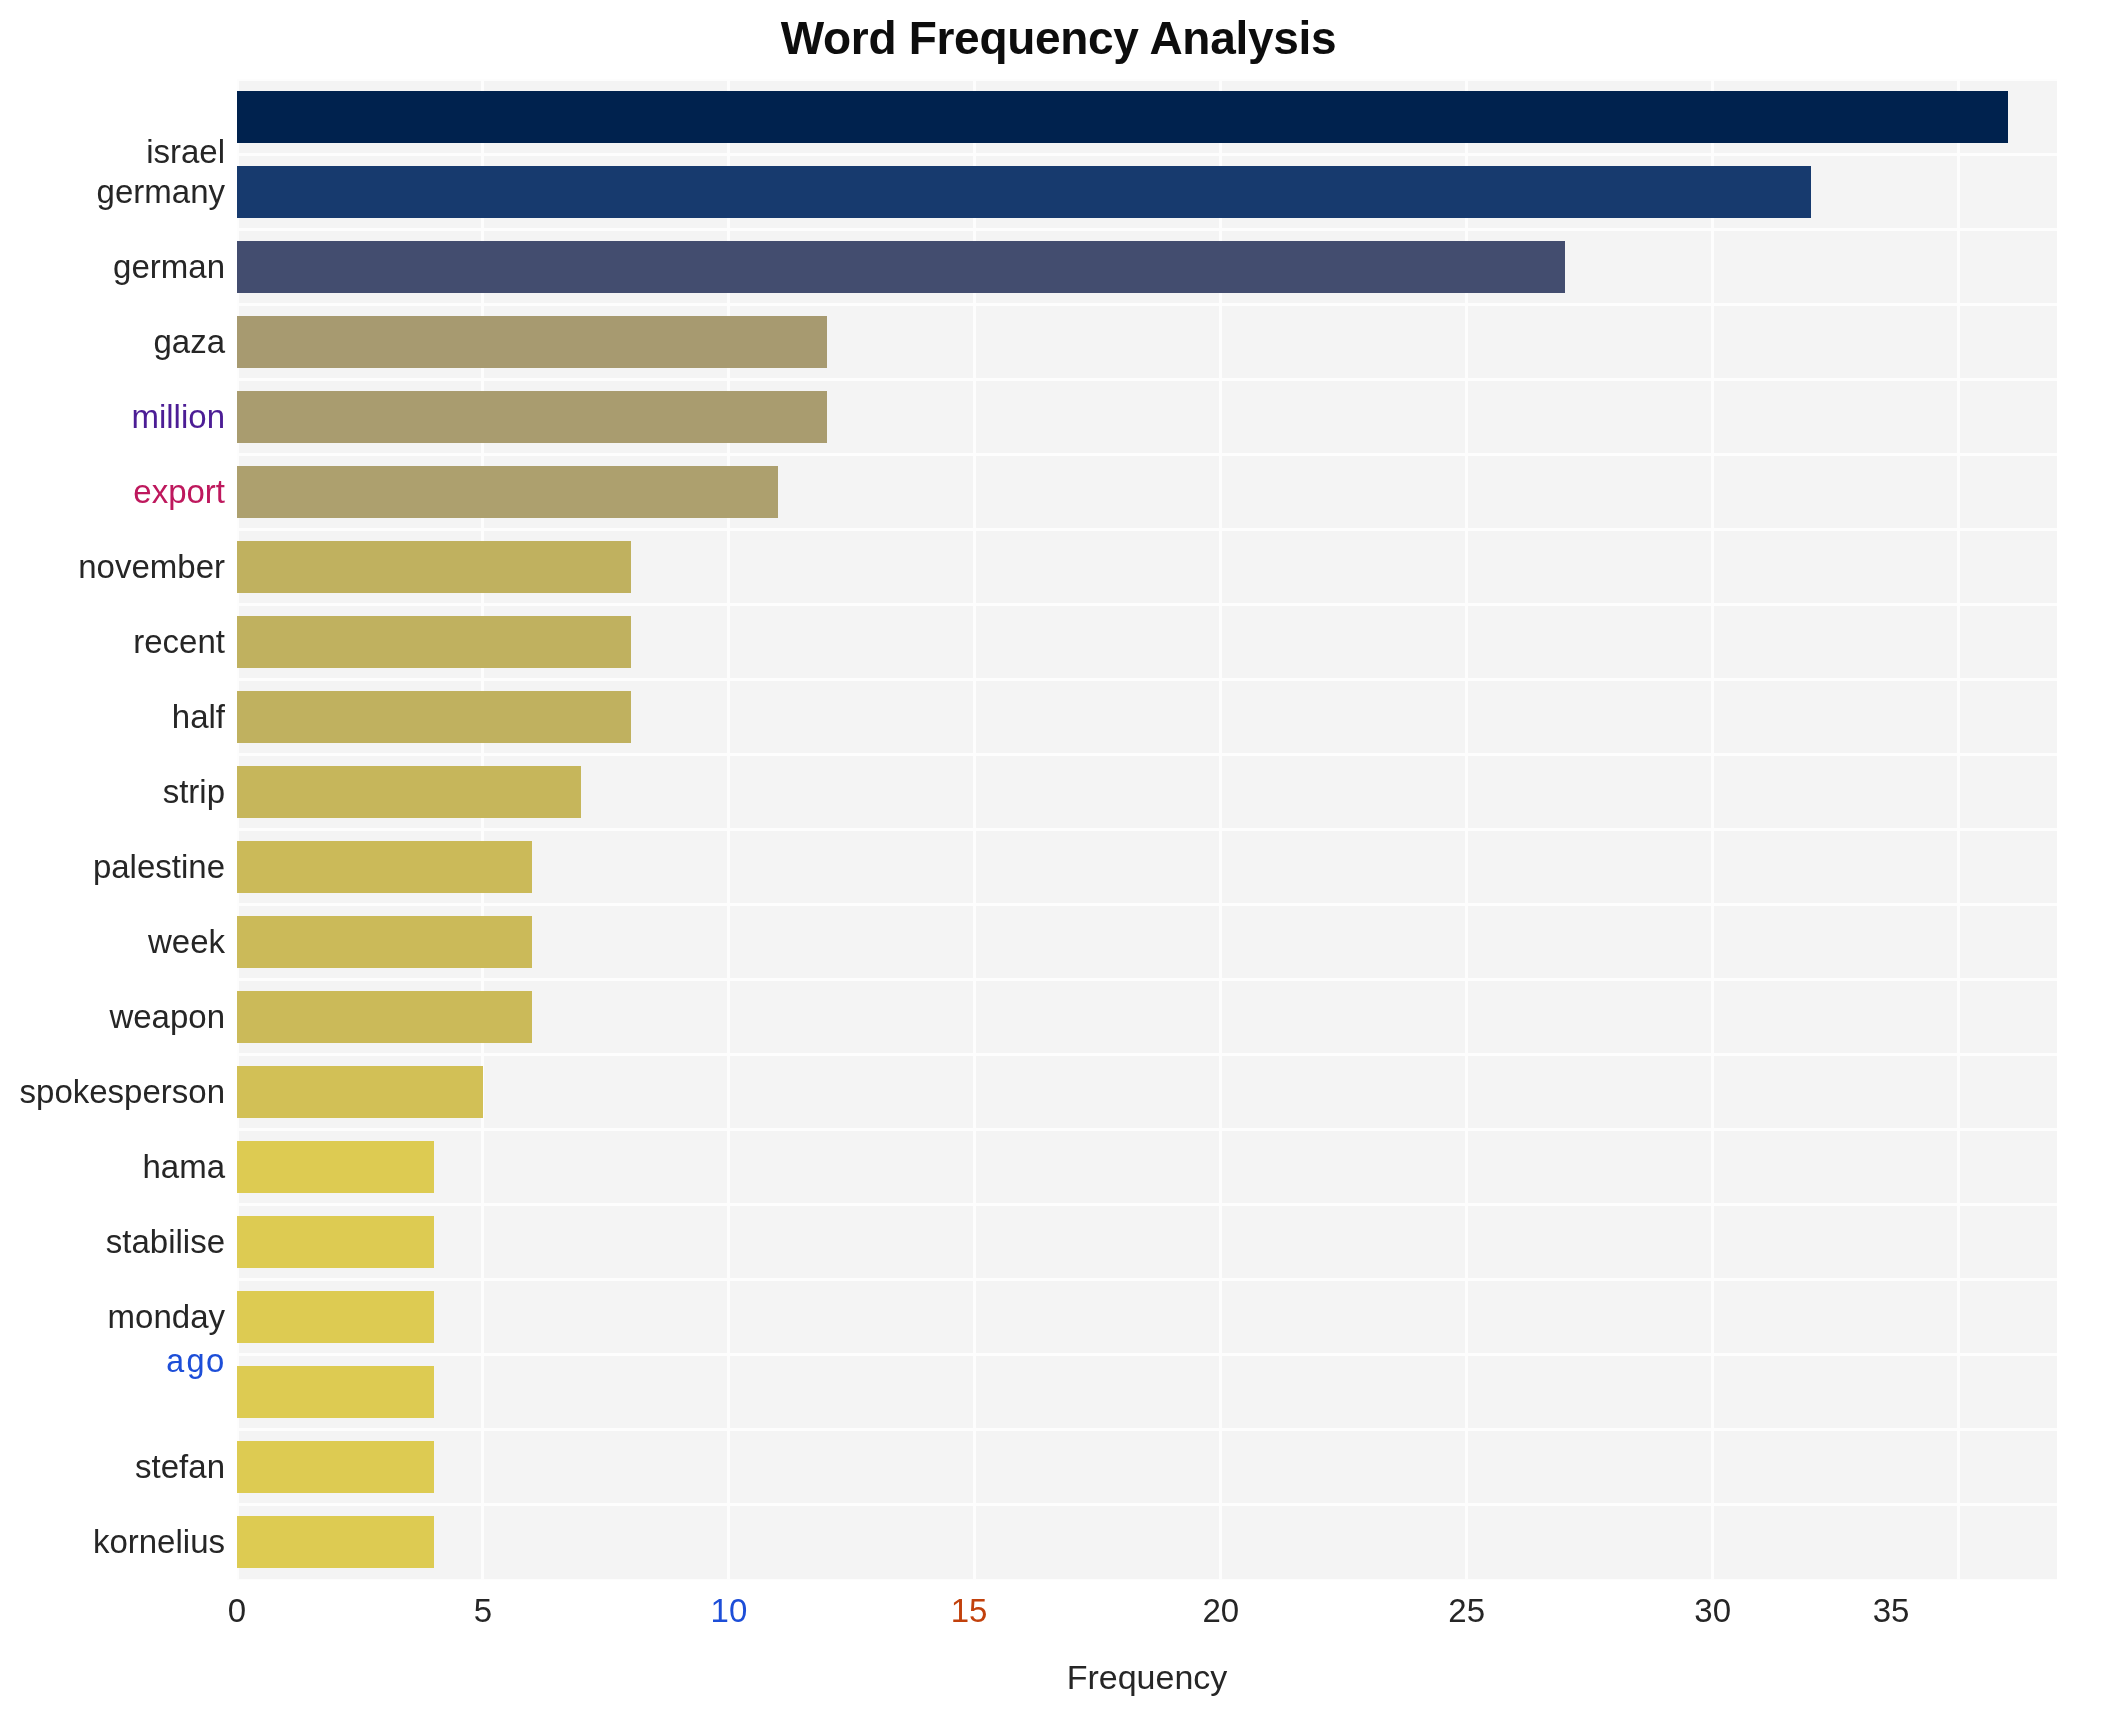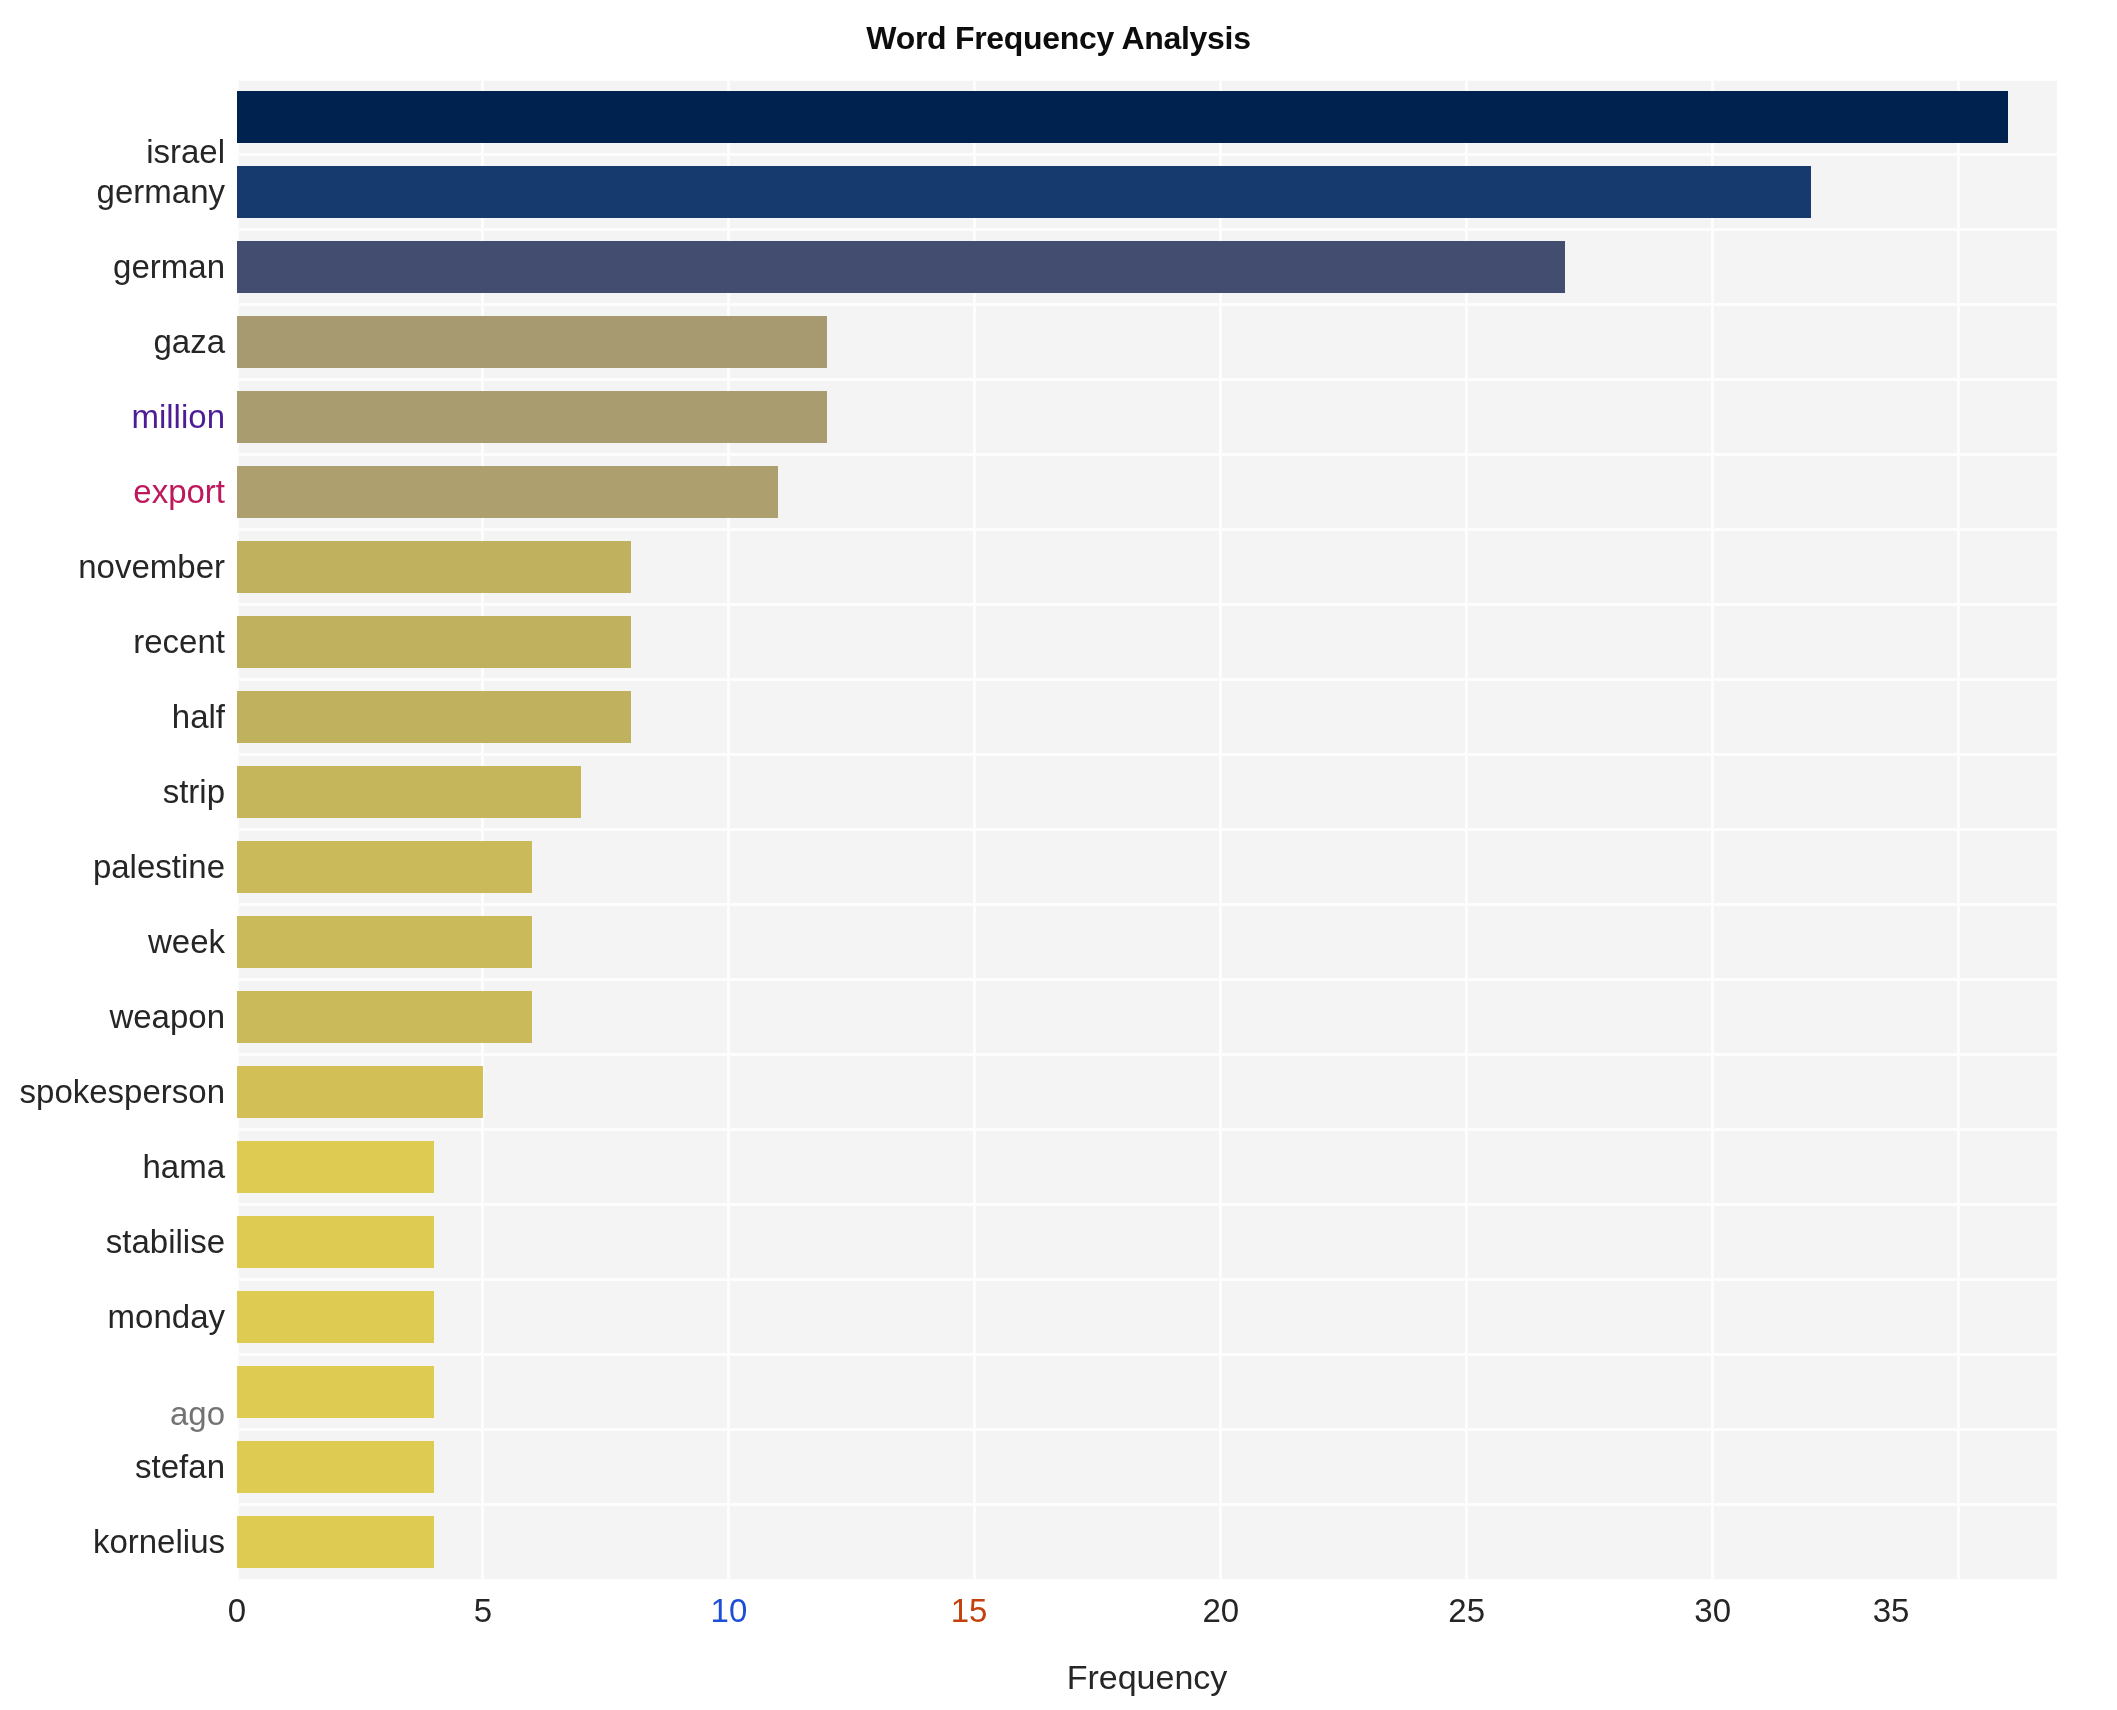--- a/index.html
+++ b/index.html
@@ -21,21 +21,21 @@
     background: #ffffff;
   }
 
   
   #chart-title {
     position: absolute;
     top: 8px;
     left: 0;
     width: 2117px;
     text-align: center;
-    font-size: 32px;
+    font-size: 46px;
     font-weight: bold;
     color: #0d0d0d;
     letter-spacing: -0.3px;
     line-height: 60px;
     white-space: nowrap;
   }
 
   
   #plot-area {
     position: absolute;
@@ -197,21 +197,21 @@
       <div class="ylabel" style="top: 543.875px; color: rgb(38, 38, 38);">recent</div>
       <div class="ylabel" style="top: 618.925px; color: rgb(38, 38, 38);">half</div>
       <div class="ylabel" style="top: 693.975px; color: rgb(38, 38, 38);">strip</div>
       <div class="ylabel" style="top: 769.025px; color: rgb(38, 38, 38);">palestine</div>
       <div class="ylabel" style="top: 844.075px; color: rgb(38, 38, 38);">week</div>
       <div class="ylabel" style="top: 919.125px; color: rgb(38, 38, 38);">weapon</div>
       <div class="ylabel" style="top: 994.175px; color: rgb(38, 38, 38);">spokesperson</div>
       <div class="ylabel" style="top: 1069.22px; color: rgb(38, 38, 38);">hama</div>
       <div class="ylabel" style="top: 1144.28px; color: rgb(38, 38, 38);">stabilise</div>
       <div class="ylabel" style="top: 1219.33px; color: rgb(38, 38, 38);">monday</div>
-      <div class="ylabel" style="top: 1316px; color: #737373;">ago</div>
+      <div class="ylabel" style="top: 1266px; color: #1d4ed8; font-family: Liberation Mono, monospace;">ago</div>
       <div class="ylabel" style="top: 1369.42px; color: rgb(38, 38, 38);">stefan</div>
       <div class="ylabel" style="top: 1444.47px; color: rgb(38, 38, 38);">kornelius</div>
     </div>
 
   <div id="xlabels-layer">
       <div class="xlabel" style="left: 0px; color: rgb(38, 38, 38);">0</div>
       <div class="xlabel" style="left: 245.946px; color: rgb(38, 38, 38);">5</div>
       <div class="xlabel" style="left: 491.892px; color: #1d4ed8;">10</div>
       <div class="xlabel" style="left: 732px; color: #c2410c;">15</div>
       <div class="xlabel" style="left: 983.784px; color: rgb(38, 38, 38);">20</div>

